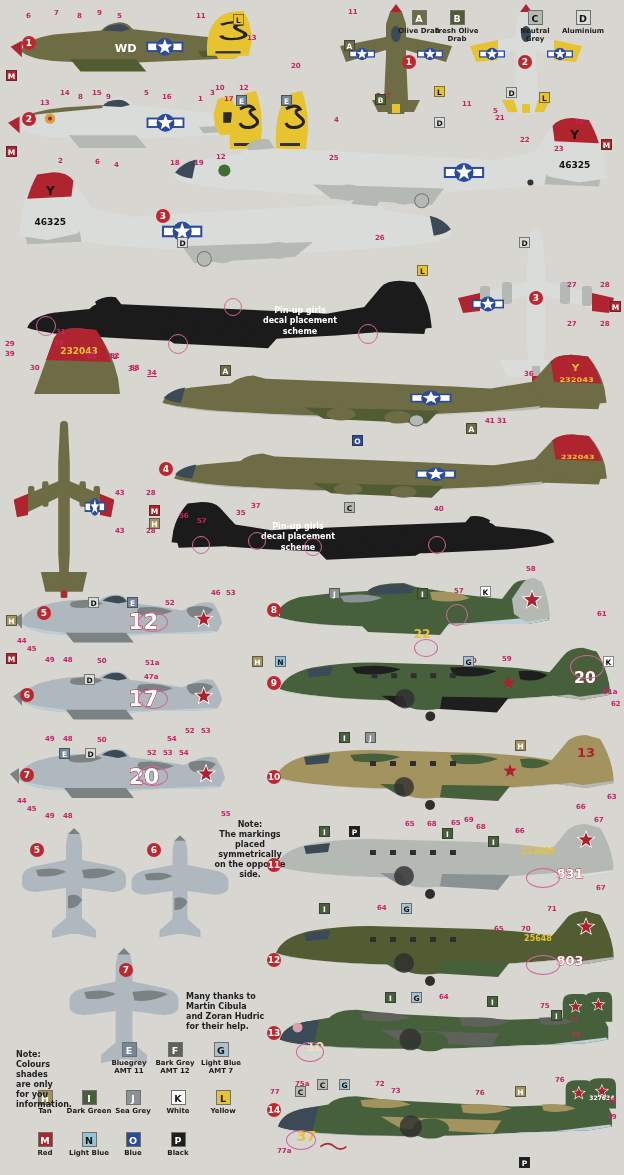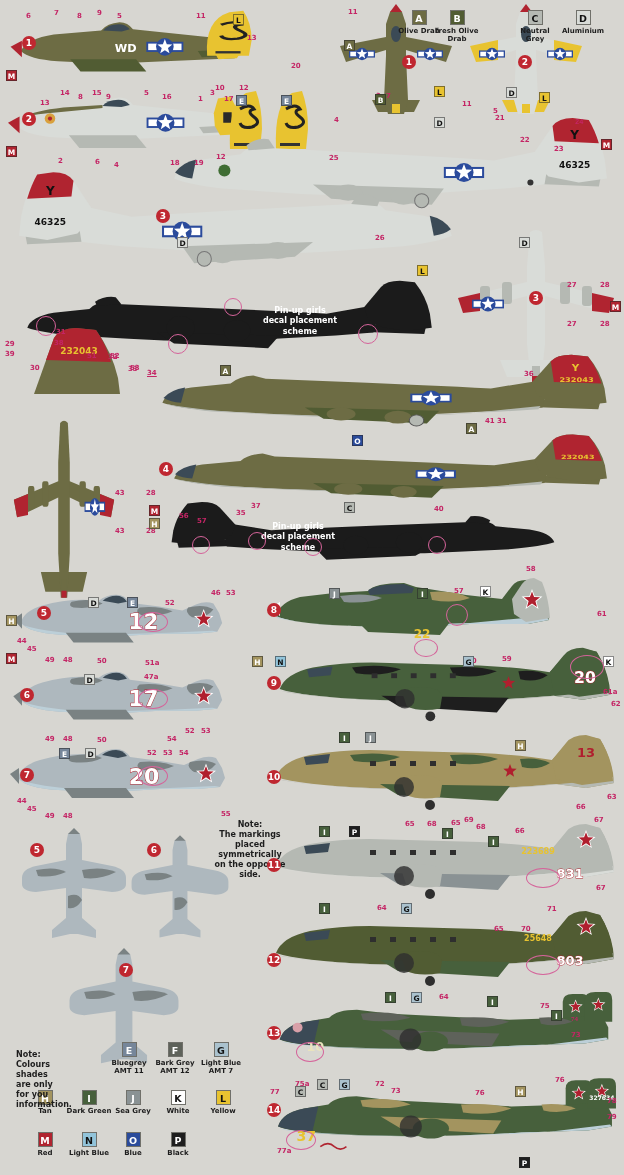--- a/index.html
+++ b/index.html
@@ -497,20 +497,24 @@
 scheme</div>
 <div class="pinup-note" style="left:248px;top:522px;width:100px">Pin-up girls
 decal placement
 scheme</div>
 <div class="note" style="left:204px;top:820px;width:92px;text-align:center">Note:
 The markings
 placed
 symmetrically
 on the opposite
 side.</div>
+<div class="note" style="left:186px;top:992px;width:110px">Many thanks to
+Martin Cibula
+and Zoran Hudric
+for their help.</div>
 <div class="note" style="left:16px;top:1050px;width:92px">Note:
 Colours
 shades
 are only
 for you
 information.</div>
 
 <div class="lg" style="left:396px;top:10px">
   <div class="lg-box b-A t-light">A</div>
   <div class="lg-label">Olive Drab</div>

